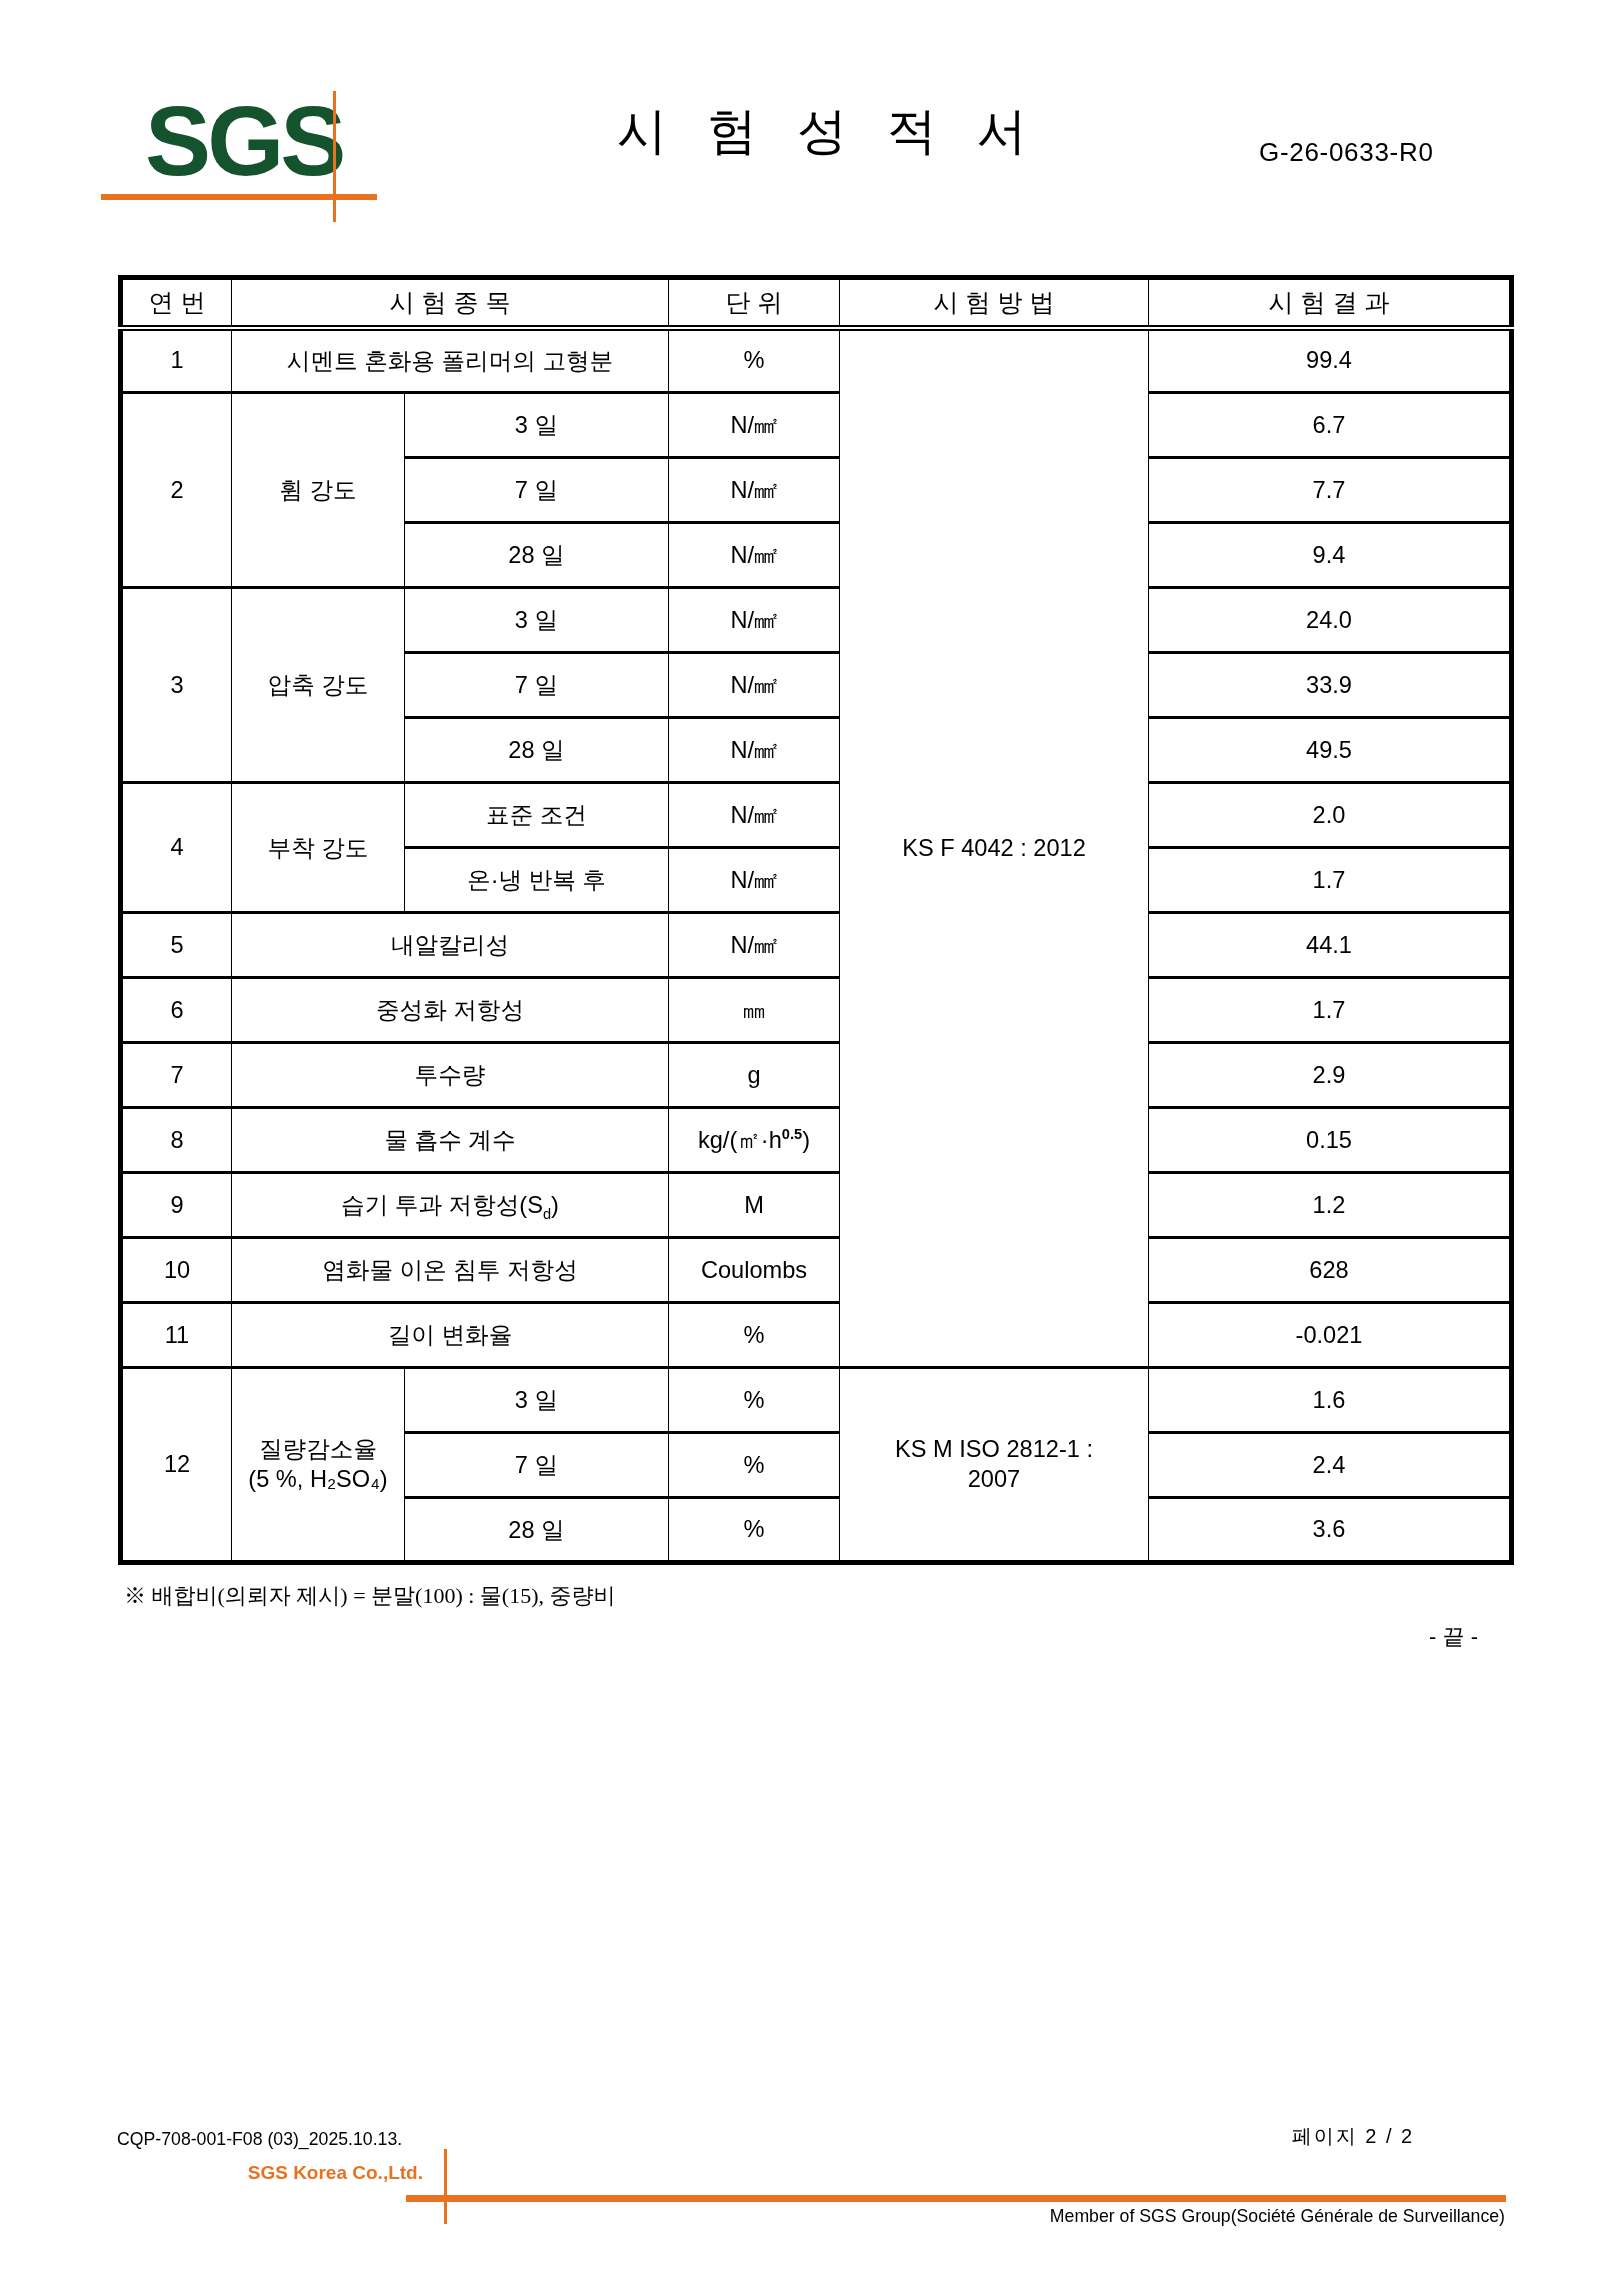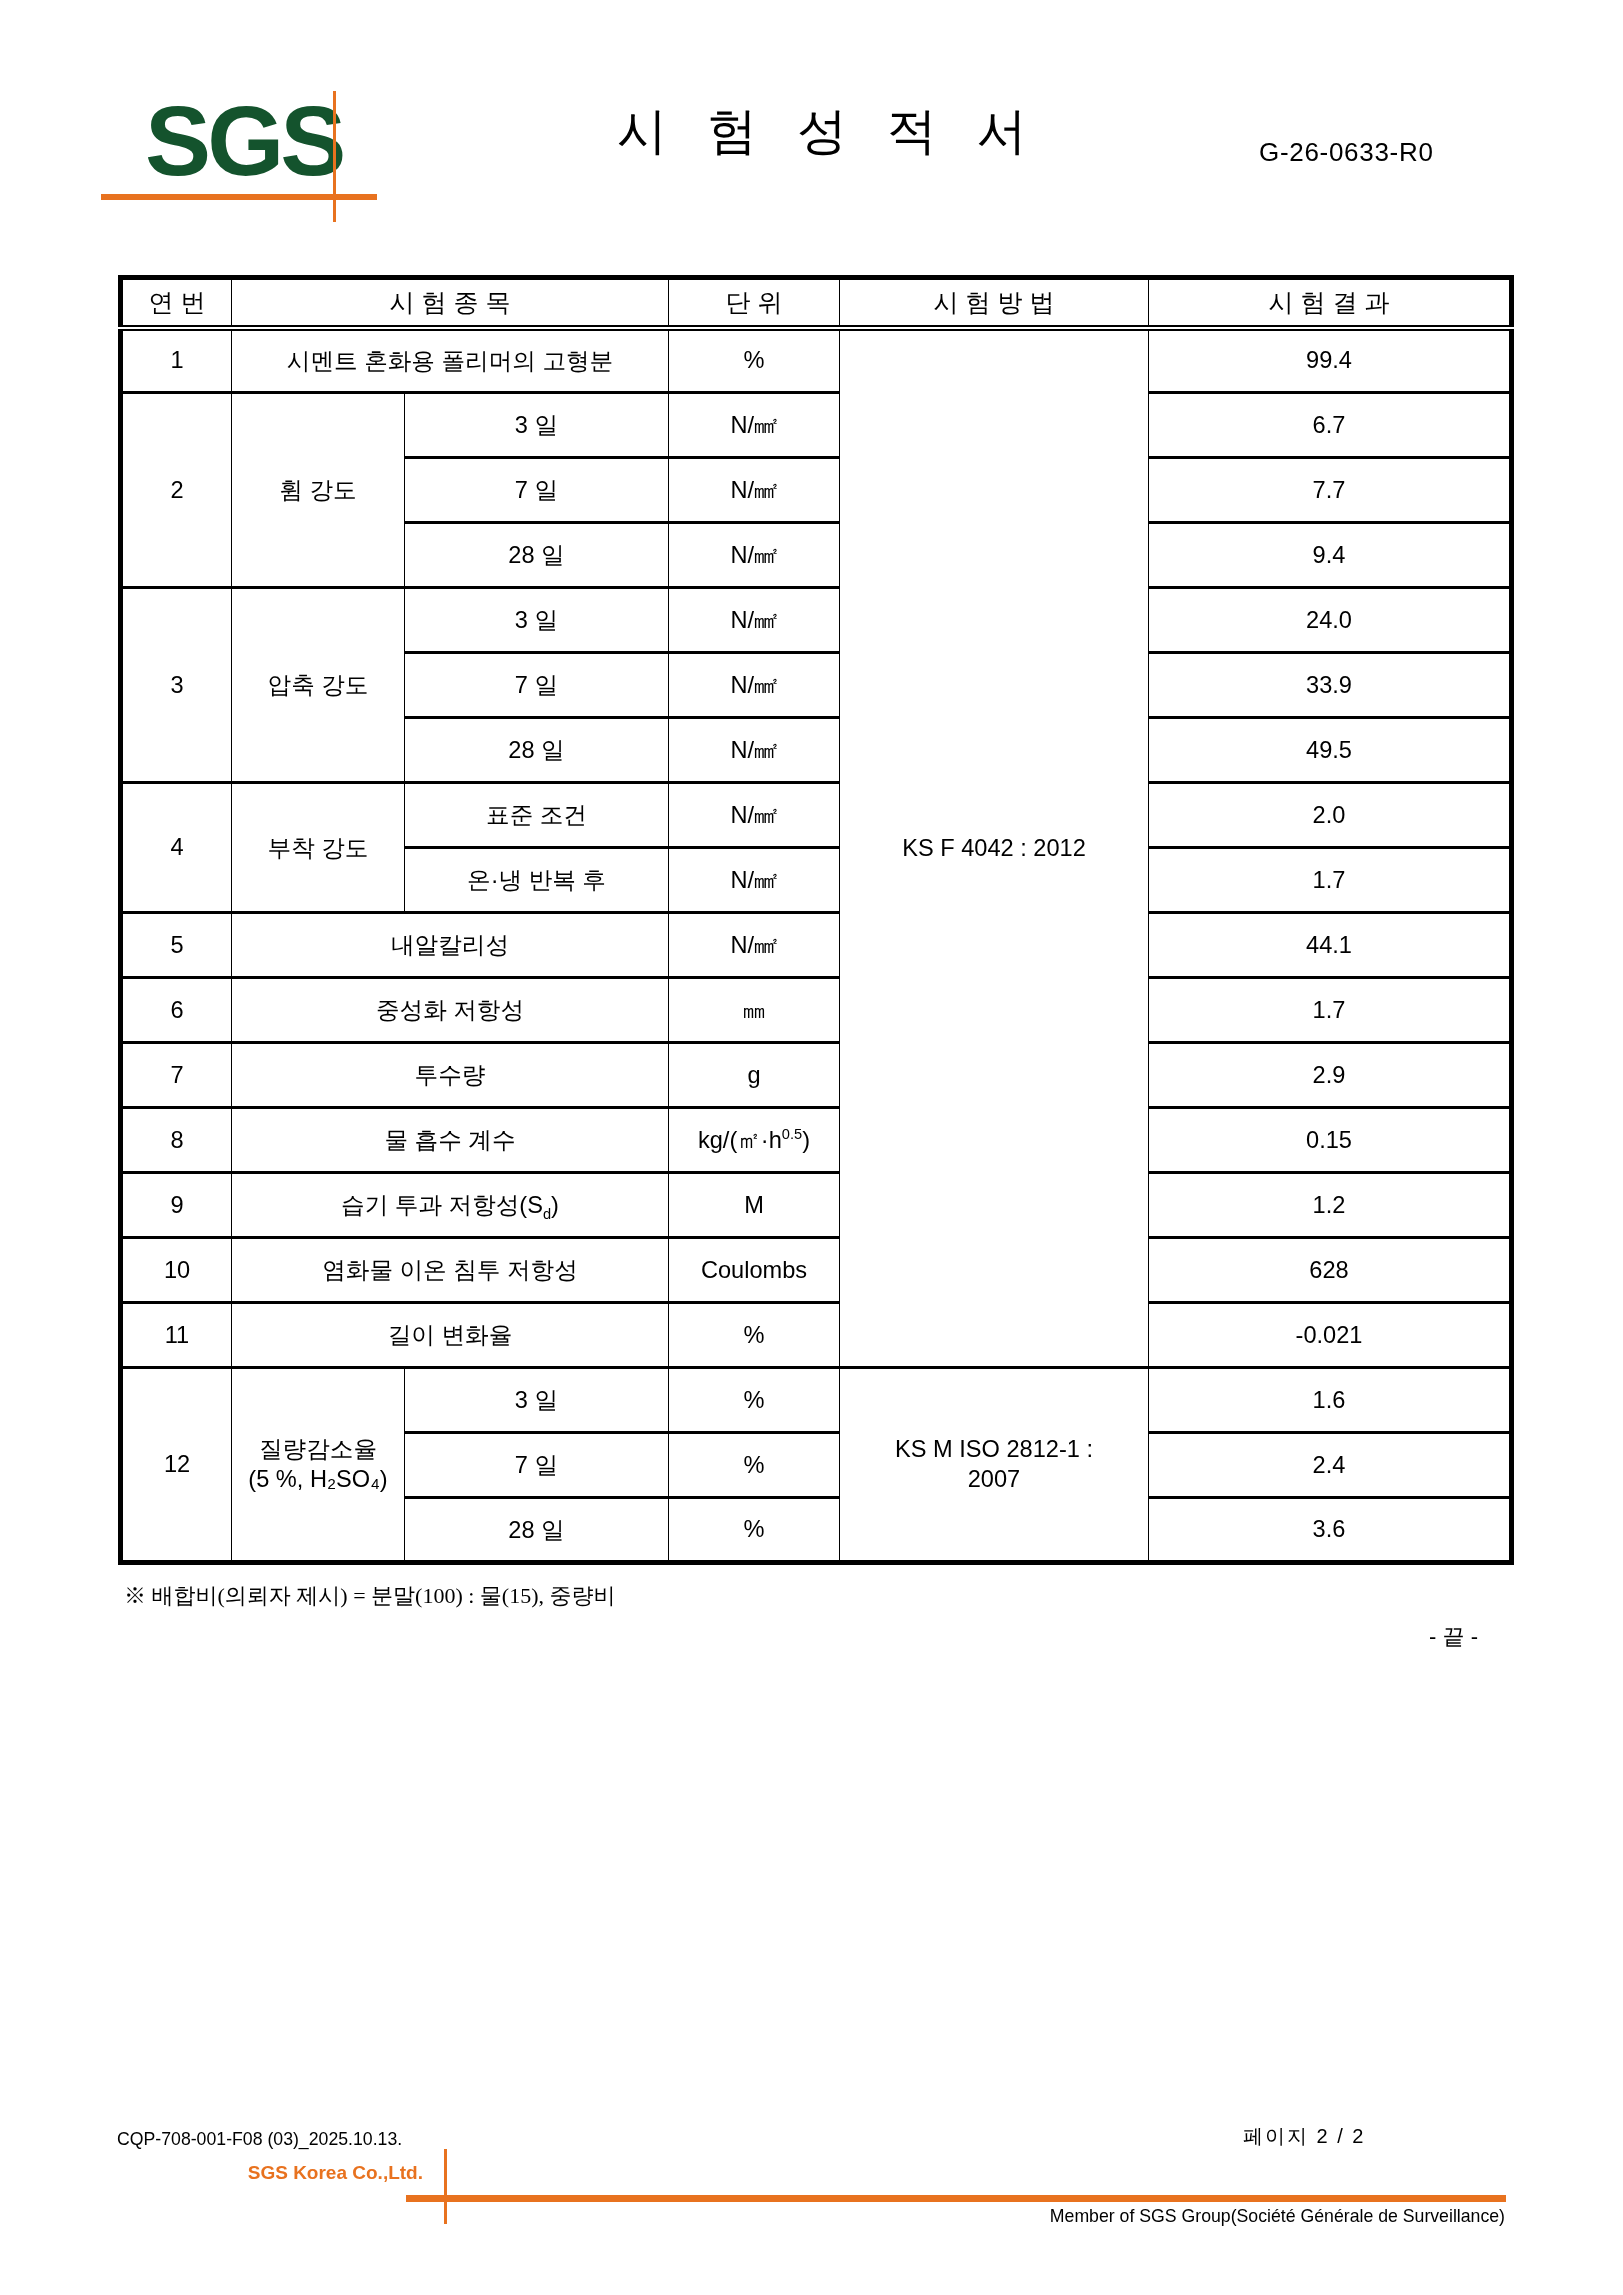--- a/index.html
+++ b/index.html
@@ -44,31 +44,31 @@
   .report-table thead th {
     height:50px; font-size:25px; font-weight:normal;
     border-bottom:6.5px double #000;
   }
   .report-table tbody td {
     height:65px; font-size:23.6px;
     border-top-width:3.3px; border-bottom-width:3.3px;
   }
   .method-cell { font-size:23.6px; }
   sub { font-size:0.62em; }
-  sup { font-size:0.62em; }
+  sup { font-size:0.62em;font-weight:bold; }
   .two-line div { line-height:1.25; }
 
   
   .notes { margin:13px 0 0 124px; font-size:22px; line-height:35px;font-family:Liberation Serif, serif; }
   .end-mark { text-align:right; margin:9.2px 145px 0 0; font-size:22px; }
 
   
   .page-footer { position:absolute; left:0; top:2118px; width:1623px; height:177px;padding-left:11px; }
   .footer-form-code { position:absolute; left:117px; top:10.5px; font-size:17.7px; }
-  .footer-page { position:absolute; left:1243px; top:5.2px; width:220px; text-align:left; font-size:20px; letter-spacing:2px; }
+  .footer-page { position:absolute; left:1243px; top:5.2px; width:220px; text-align:center; font-size:20px; letter-spacing:2px; }
   .footer-company { position:absolute; left:117px; top:44px; width:306px; text-align:right; font-size:19px; font-weight:bold; color:#e8721f; }
   .footer-vline { position:absolute; left:444px; top:31px; width:2.6px; height:75px; background:#e8721f; }
   .footer-address { position:absolute; left:451px; top:37px; width:1055px; text-align:center; font-size:17.7px; line-height:23px; }
   .footer-hline { position:absolute; left:406px; top:77px; width:1100px; height:6.5px; background:#e8721f; }
   .footer-member { position:absolute; left:850px; top:88px; width:655px; text-align:right; font-size:17.7px; }
 </style>
 </head>
 <body>
 
 <div class="doc-header">

